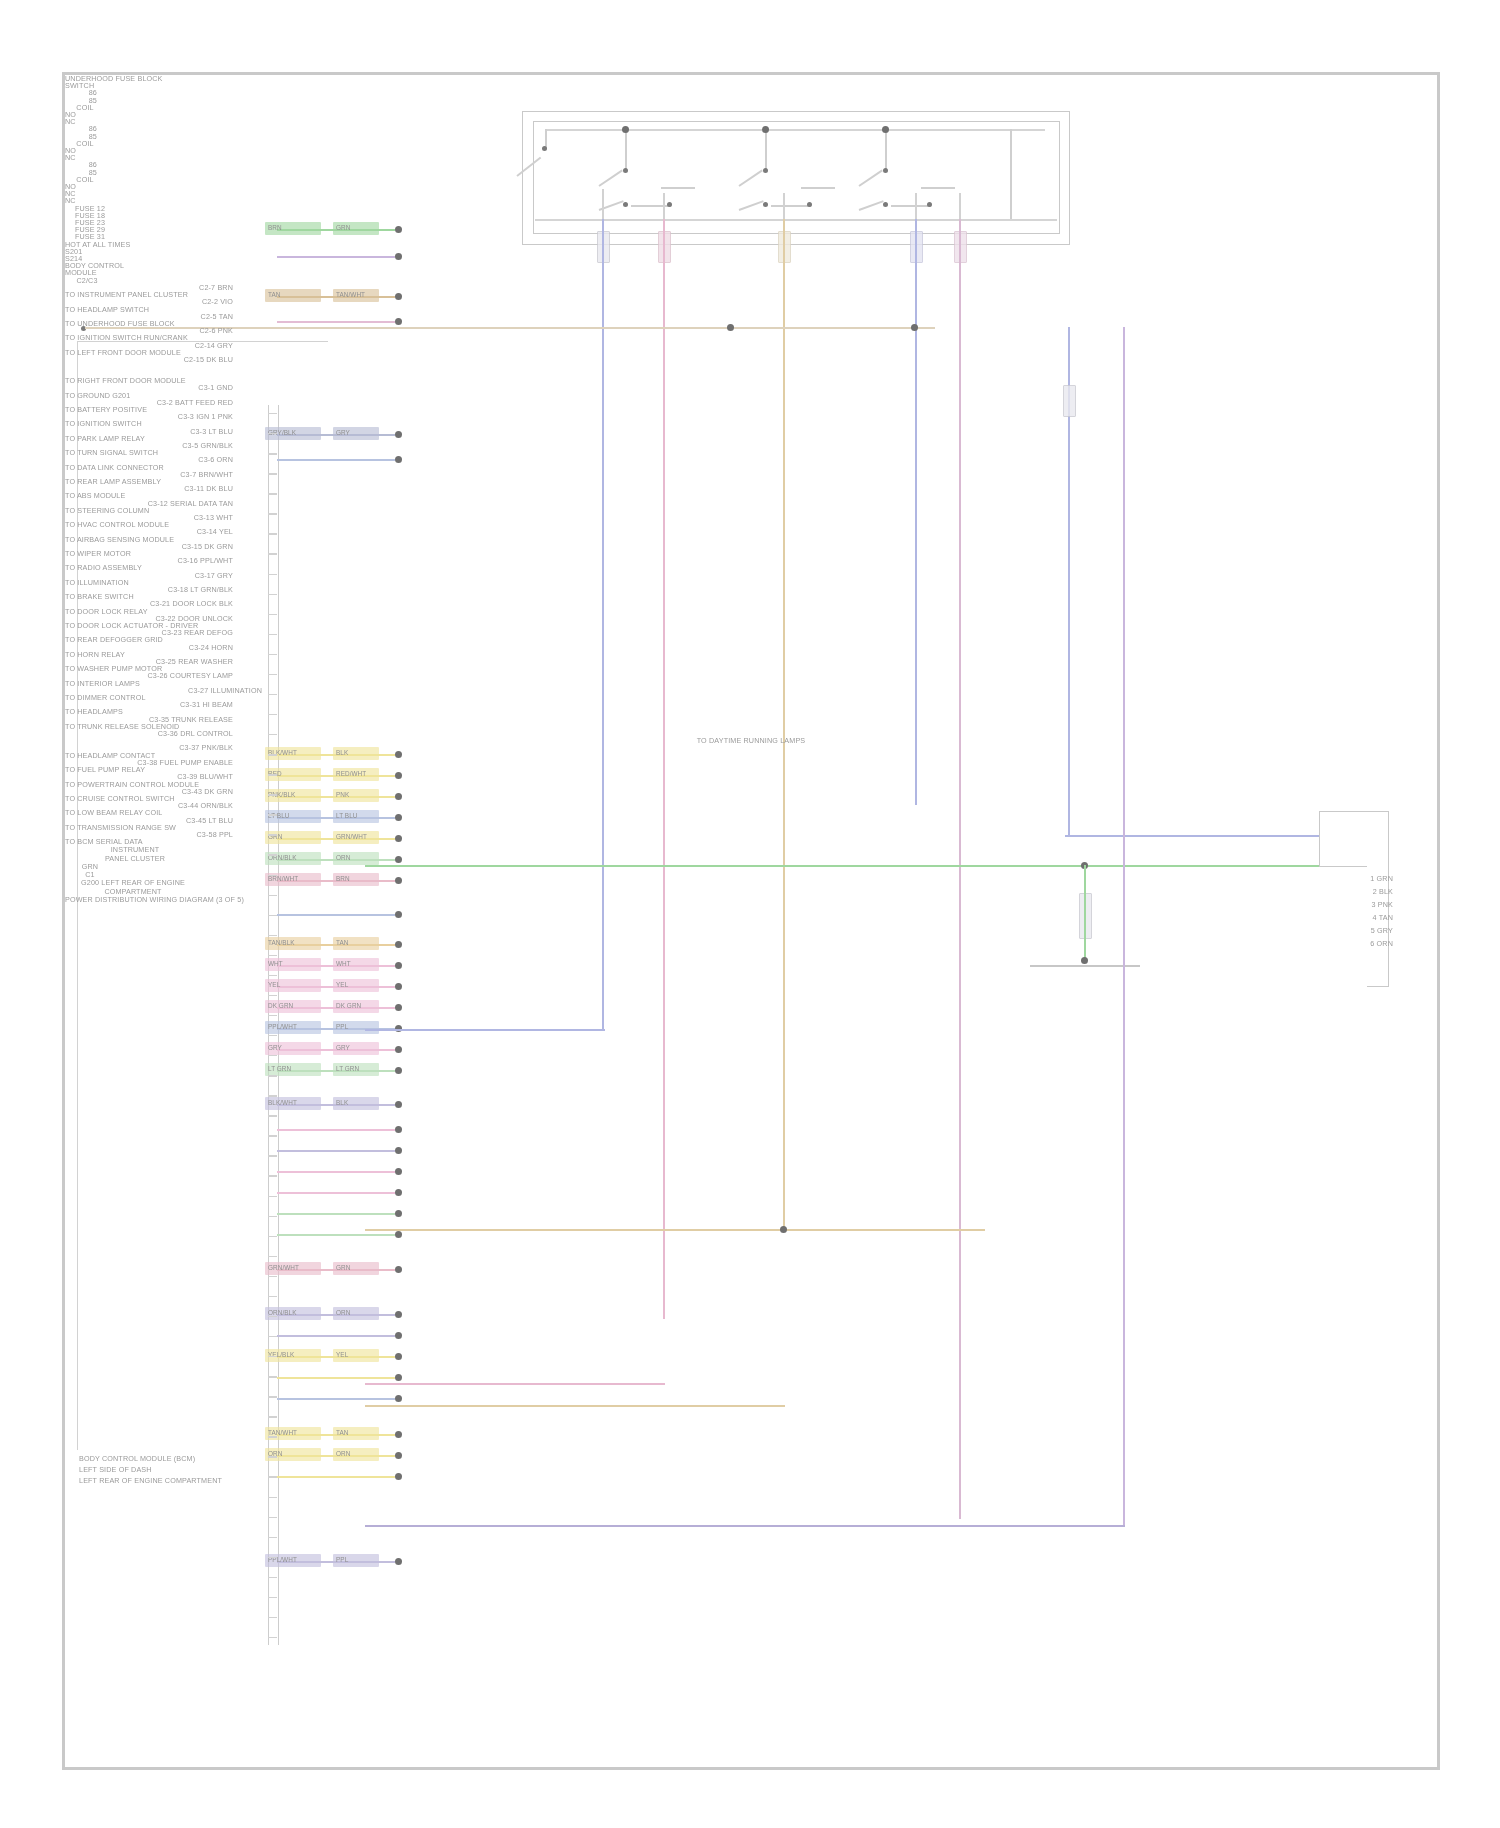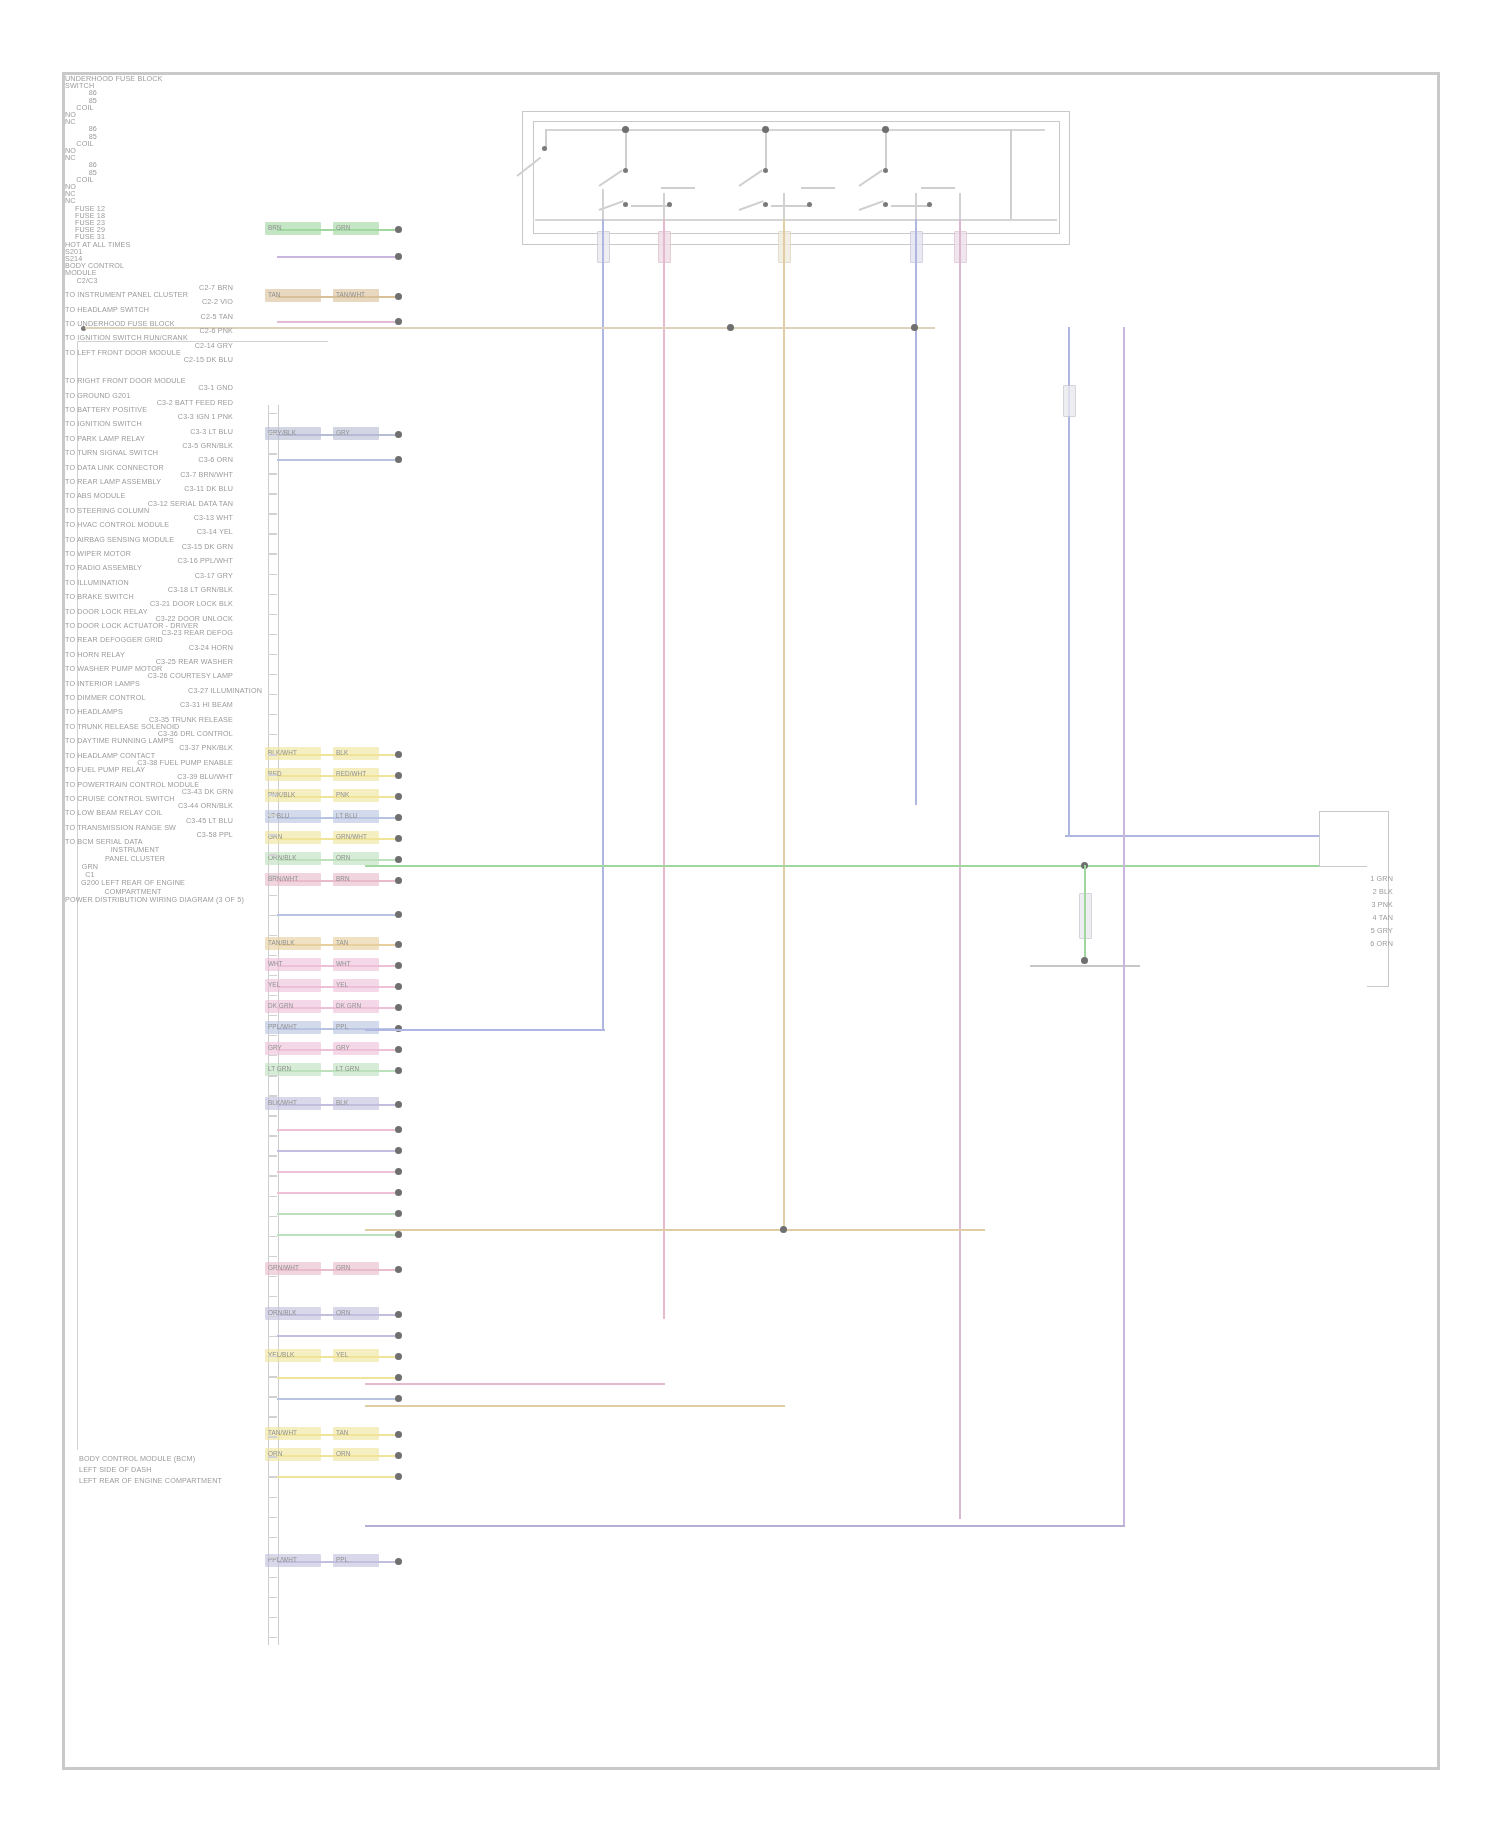--- a/index.html
+++ b/index.html
@@ -343,21 +343,21 @@
       <div class="chip" style="left: 200px; top: 1232px; width: 56px; background: rgb(194, 190, 221);"></div>
       <div class="chiplbl blur" style="left: 203px; top: 1234px;">ORN/BLK</div>
       <div class="chip" style="left: 268px; top: 1232px; width: 46px; background: rgb(194, 190, 221);"></div>
       <div class="chiplbl blur" style="left: 271px; top: 1234px;">ORN</div>
       <div class="txt r blur" style="left: 30px; top: 1235px; width: 168px;">C3-35  TRUNK RELEASE</div>
       <div class="dot" style="left: 330px; top: 1236px;"></div>
       <div class="txt l blur" style="left: 344px; top: 1235px;">TO TRUNK RELEASE SOLENOID</div>
       <div class="wire" style="left: 212px; top: 1260px; width: 118px; background: rgb(194, 190, 221);"></div>
       <div class="txt r blur" style="left: 30px; top: 1256px; width: 168px;">C3-36  DRL CONTROL</div>
       <div class="dot" style="left: 330px; top: 1257px;"></div>
-      <div class="txt l blur" style="left: 344px; top: 1256px;">TO DAYTIME RUNNING LAMPS</div>
+      <div class="txt l blur" style="left: 344px; top: 1256px; text-align: center;">TO DAYTIME RUNNING LAMPS</div>
       <div class="wire" style="left: 212px; top: 1281px; width: 118px; background: rgb(239, 228, 154);"></div>
       <div class="chip" style="left: 200px; top: 1274px; width: 56px; background: rgb(239, 228, 154);"></div>
       <div class="chiplbl blur" style="left: 203px; top: 1276px;">YEL/BLK</div>
       <div class="chip" style="left: 268px; top: 1274px; width: 46px; background: rgb(239, 228, 154);"></div>
       <div class="chiplbl blur" style="left: 271px; top: 1276px;">YEL</div>
       <div class="txt r blur" style="left: 30px; top: 1277px; width: 168px;">C3-37  PNK/BLK</div>
       <div class="dot" style="left: 330px; top: 1278px;"></div>
       <div class="txt l blur" style="left: 344px; top: 1277px;">TO HEADLAMP CONTACT</div>
       <div class="wire" style="left: 212px; top: 1302px; width: 118px; background: rgb(239, 228, 154);"></div>
       <div class="txt r blur" style="left: 30px; top: 1298px; width: 168px;">C3-38  FUEL PUMP ENABLE</div>

